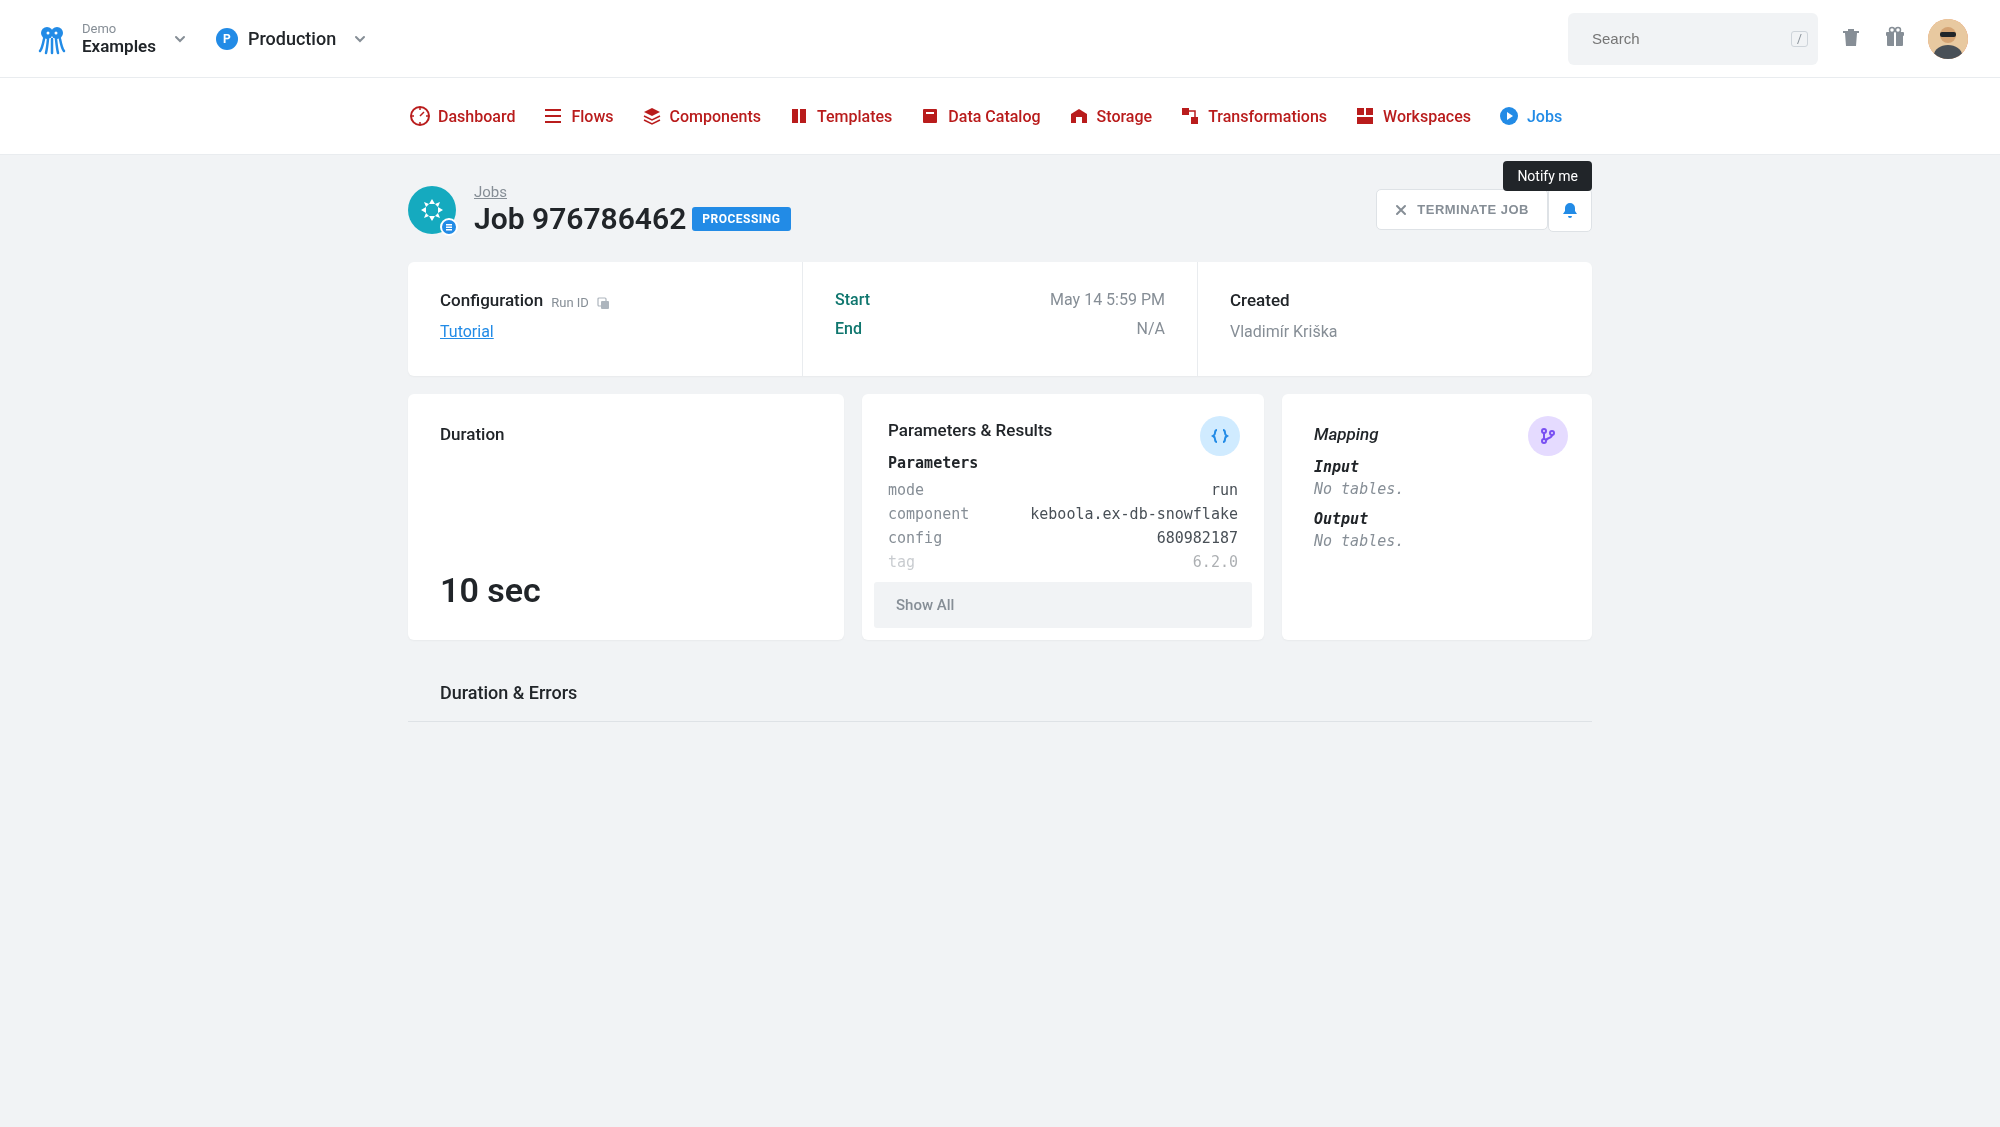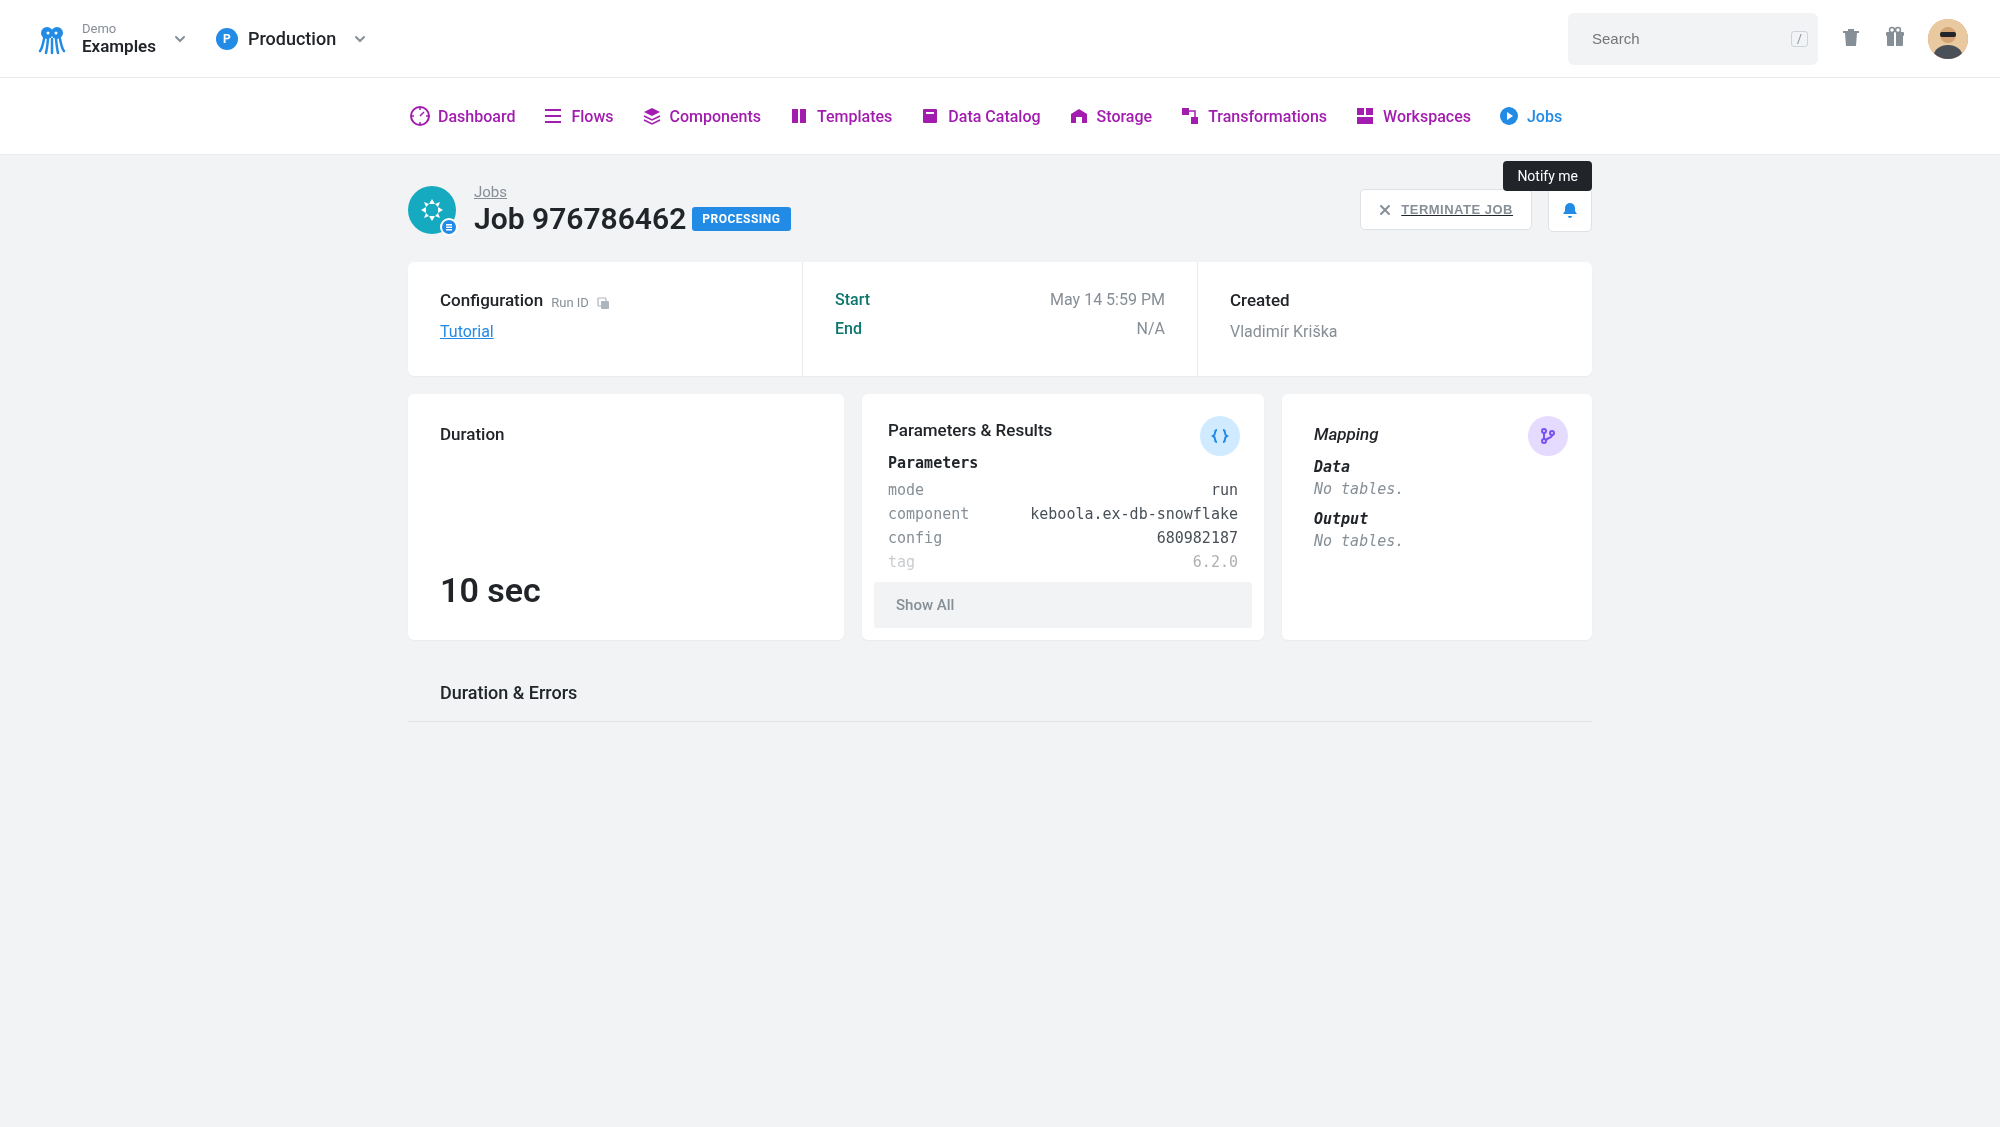--- a/index.html
+++ b/index.html
@@ -18,35 +18,35 @@
 .spacer { flex: 1; }
 .searchbox { display: flex; align-items: center; background: #f1f3f5; border-radius: 6px; height: 52px; padding: 8px 14px; width: 250px; margin-right: 22px; }
 .searchbox input { border: none; background: transparent; outline: none; font-size: 15px; color: #495057; flex: 1; margin-left: 10px; }
 .search-key { border: 1px solid #ced4da; border-radius: 3px; padding: 0 5px; font-size: 12px; color: #868e96; }
 .top-icon { color: #868e96; margin-right: 22px; cursor: pointer; }
 .avatar { width: 40px; height: 40px; border-radius: 50%; background: linear-gradient(135deg, #f4a261, #e76f51); overflow: hidden; }
 .avatar svg { width: 100%; height: 100%; }
 
 .navbar { background: #fff; border-bottom: 1px solid #e9ecef; padding: 0 36px; }
 .nav-inner { display: flex; align-items: center; gap: 28px; height: 76px; max-width: 1380px; margin: 0 auto; padding: 0 100px; }
-.nav-item { display: flex; align-items: center; gap: 8px; color: #a21caf; font-size: 16px; font-weight: 500; cursor: pointer; }
+.nav-item { display: flex; align-items: center; gap: 8px; color: #b91c1c; font-size: 16px; font-weight: 500; cursor: pointer; }
 .nav-item.active { color: #228be6; }
 .nav-item svg { width: 20px; height: 20px; fill: currentColor; }
 
 .content { max-width: 1184px; margin: 0 auto; padding: 28px 0 60px; position: relative; }
 
 .page-header { display: flex; align-items: center; margin-bottom: 26px; position: relative; }
 .job-icon-wrap { position: relative; width: 48px; height: 48px; margin-right: 18px; }
 .job-icon-bg { width: 48px; height: 48px; border-radius: 50%; background: #15aabf; display: flex; align-items: center; justify-content: center; }
 .job-icon-sub { position: absolute; bottom: -2px; right: -2px; width: 18px; height: 18px; border-radius: 50%; background: #228be6; border: 2px solid #fff; display:flex; align-items:center; justify-content:center; }
 .breadcrumb { font-size: 15px; color: #868e96; text-decoration: underline; cursor: pointer; }
 .page-title-row { display: flex; align-items: center; gap: 6px; }
 .page-title { font-size: 30px; font-weight: 600; color: #212529; }
 .status-badge { background: #228be6; color: #fff; font-size: 12px; font-weight: 700; letter-spacing: 0.5px; padding: 5px 10px; border-radius: 3px; }
-.header-actions { margin-left: auto; display: flex; gap: 16px; align-items: center; text-decoration: underline; }
+.header-actions { margin-left: auto; display: flex; gap: 0; align-items: center; }
 .btn { border: 1px solid #dee2e6; background: #fff; border-radius: 5px; padding: 12px 18px; font-size: 13px; font-weight: 700; letter-spacing: 0.5px; color: #868e96; cursor: pointer; display: flex; align-items: center; gap: 10px; }
 .btn-icon { border: 1px solid #dee2e6; background: #fff; border-radius: 5px; width: 44px; height: 44px; display: flex; align-items: center; justify-content: center; cursor: pointer; color: #228be6; }
 .tooltip { position: absolute; right: 0; top: -22px; background: #212529; color: #fff; font-size: 14px; padding: 7px 14px; border-radius: 4px; }
 
 .info-card { background: #fff; border-radius: 6px; display: flex; margin-bottom: 18px; box-shadow: 0 1px 2px rgba(0,0,0,0.04); }
 .info-col { flex: 1; padding: 28px 32px; }
 .info-col + .info-col { border-left: 1px solid #e9ecef; }
 .info-label { font-size: 17px; font-weight: 500; color: #212529; margin-bottom: 12px; display: flex; align-items: flex-end; gap: 8px; }
 .info-label .sub { font-size: 13px; color: #868e96; font-weight: 400; }
 .info-link { color: #228be6; font-size: 16px; text-decoration: underline; cursor: pointer; }
@@ -322,21 +322,21 @@
     <div class="card card-mapping">
       <div class="card-title">Mapping</div>
       <div class="card-icon-circle ic-purple">
           <svg width="18" height="18" viewBox="0 0 18 18" fill="none" stroke="currentColor" stroke-width="2">
             <circle cx="5" cy="4" r="2"></circle>
             <circle cx="5" cy="14" r="2"></circle>
             <circle cx="13" cy="6" r="2"></circle>
             <path d="M5 6v6M13 8c0 4-6 2-6 6"></path>
           </svg>
         </div>
-      <div class="mono map-heading">Data</div>
+      <div class="mono map-heading">Input</div>
       <div class="mono map-val">No tables.</div>
       <div class="mono map-heading">Output</div>
       <div class="mono map-val">No tables.</div>
     </div>
   </div>
 
   <div class="section-title">Duration &amp; Errors</div>
   <div class="divider"></div>
   <div class="chart-stub"></div>
 </div>

